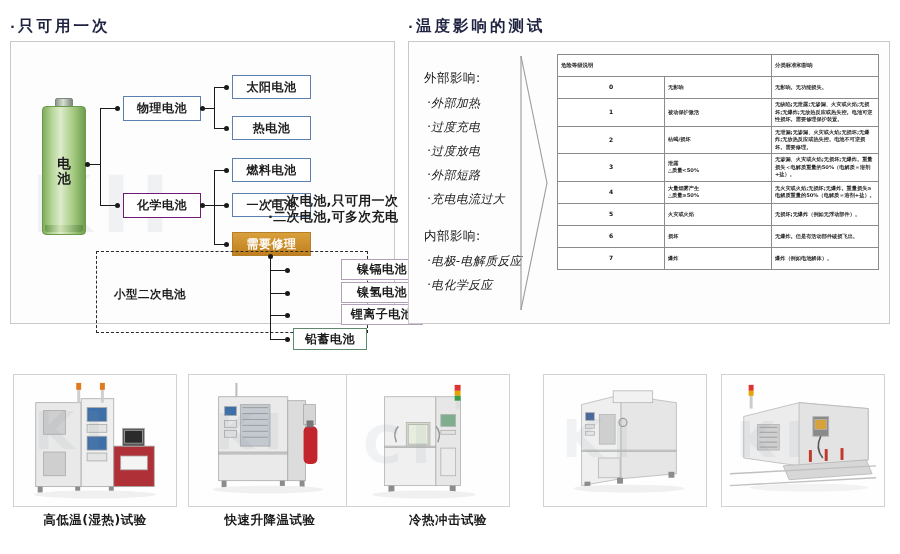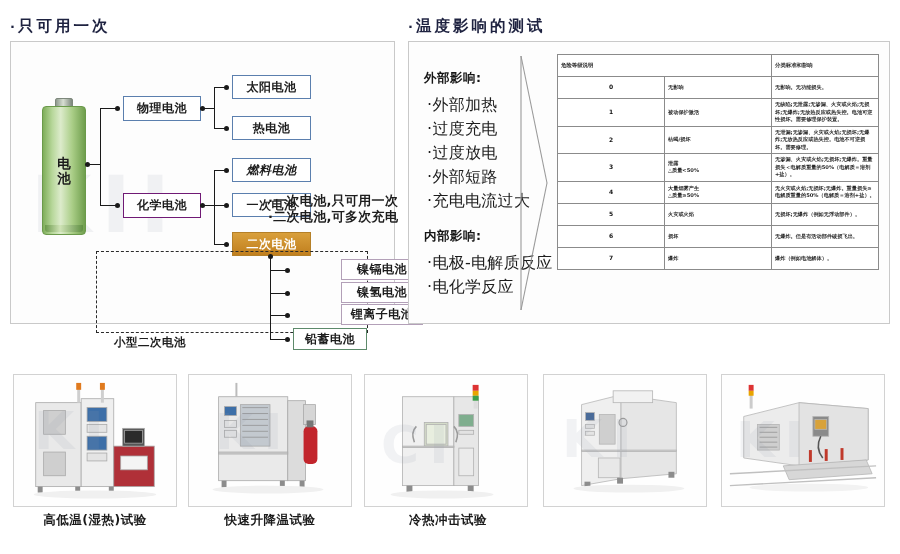--- a/index.html
+++ b/index.html
@@ -66,37 +66,38 @@
   .conn.h{height:1.4px;}
   .conn.v{width:1.4px;}
   .dot{position:absolute;width:5px;height:5px;border-radius:50%;background:#1a1a1a;}
 
   .dashbox{
     position:absolute;border:1.6px dashed #2a2a2a;box-sizing:border-box;
     background:transparent;
   }
   .dash-label{
     position:absolute;font-size:11.5px;font-weight:bold;color:#1d1d1d;
-    white-space:nowrap;letter-spacing:.5px;margin-top:48px;
+    white-space:nowrap;letter-spacing:.5px;
   }
   .note{
     position:absolute;font-size:13px;font-weight:bold;color:#1d1d1d;
     white-space:nowrap;line-height:16px;letter-spacing:.3px;
   }
 
   
   #right-panel{left:408px;top:41px;width:482px;height:283px;}
 
   .infl-title{
-    position:absolute;font-size:12.5px;font-weight:bold;color:#161616;
+    position:absolute;font-size:12.5px;font-weight:normal;color:#161616;
     white-space:nowrap;letter-spacing:.5px;
   }
   .infl-item{
-    position:absolute;font-size:16px;color:#1d1d1d;white-space:nowrap;
+    position:absolute;font-size:12px;color:#1d1d1d;white-space:nowrap;
     letter-spacing:.3px;
+    font-style:italic;
   }
 
   .arrowshape{position:absolute;left:108px;top:12px;width:42px;height:258px;}
 
   
   .risk-table{
     position:absolute;left:148px;top:12px;width:322px;
     border-collapse:collapse;table-layout:fixed;background:#fff;
   }
   .risk-table td,.risk-table th{
@@ -188,28 +189,28 @@
     <div class="dot" style="left:189px;top:161px;"></div>
     <div class="conn h" style="left:192px;top:163px;width:12px;"></div>
     <div class="conn v" style="left:203px;top:128px;height:75px;"></div>
     <div class="conn h" style="left:203px;top:128px;width:12px;"></div>
     <div class="conn h" style="left:203px;top:163px;width:12px;"></div>
     <div class="conn h" style="left:203px;top:202px;width:12px;"></div>
     <div class="dot" style="left:213px;top:126px;"></div>
     <div class="dot" style="left:213px;top:161px;"></div>
     <div class="dot" style="left:213px;top:200px;"></div>
 
-    <div class="nodebox nb-blue" style="left:221px;top:116px;width:79px;height:24px;font-style:italic;">
+    <div class="nodebox nb-blue" style="left:221px;top:116px;width:79px;height:24px;">
       <span>燃料电池</span>
     </div>
     <div class="nodebox nb-blue" style="left:221px;top:151px;width:79px;height:24px;">
       <span>一次电池</span>
     </div>
     <div class="nodebox nb-gold" style="left:221px;top:190px;width:79px;height:24px;">
-      <span>二次电池</span>
+      <span>需要修理</span>
     </div>
 
     <div class="conn v" style="left:259px;top:214px;height:60px;"></div>
     <div class="dot" style="left:257px;top:212px;"></div>
 
     <div class="conn h" style="left:259px;top:228px;width:17px;"></div>
     <div class="conn h" style="left:259px;top:251px;width:17px;"></div>
     <div class="conn h" style="left:259px;top:273px;width:17px;"></div>
     <div class="dot" style="left:274px;top:226px;"></div>
     <div class="dot" style="left:274px;top:249px;"></div>
@@ -372,21 +373,21 @@
         <rect x="33" y="107" width="5" height="7"></rect>
           <rect x="92" y="107" width="5" height="7"></rect>
         <rect x="112" y="107" width="5" height="7"></rect>
       </g>
       <ellipse cx="80" cy="116" rx="56" ry="4" fill="#f0f0f0"></ellipse>
     </svg>
     <div class="wm" style="left:26px;top:28px;font-size:50px;">KI</div>
   </div>
   <div class="caption" style="left:188px;">快速升降温试验</div>
 
-  <div class="photo-card" style="left:364px;text-align:right;">
+  <div class="photo-card" style="left:346px;text-align:right;">
     <svg class="ph" viewBox="0 0 164 133">
       <rect width="164" height="133" fill="#fefefe"></rect>
       <g stroke="#b0b0b0" stroke-width="0.8">
         <rect x="38" y="22" width="52" height="90" fill="#f0f0f0"></rect>
         <rect x="90" y="22" width="25" height="90" fill="#e7e7e7"></rect>
         <rect x="60" y="48" width="24" height="24" fill="#d4dcc9"></rect>
         <rect x="62" y="50" width="20" height="20" fill="#e8eedf"></rect>
         <rect x="95" y="40" width="15" height="12" fill="#7fae8e"></rect>
         <rect x="95" y="56" width="15" height="4" fill="#e2e2e2"></rect>
         <rect x="95" y="74" width="15" height="28" fill="#ebebeb"></rect>

